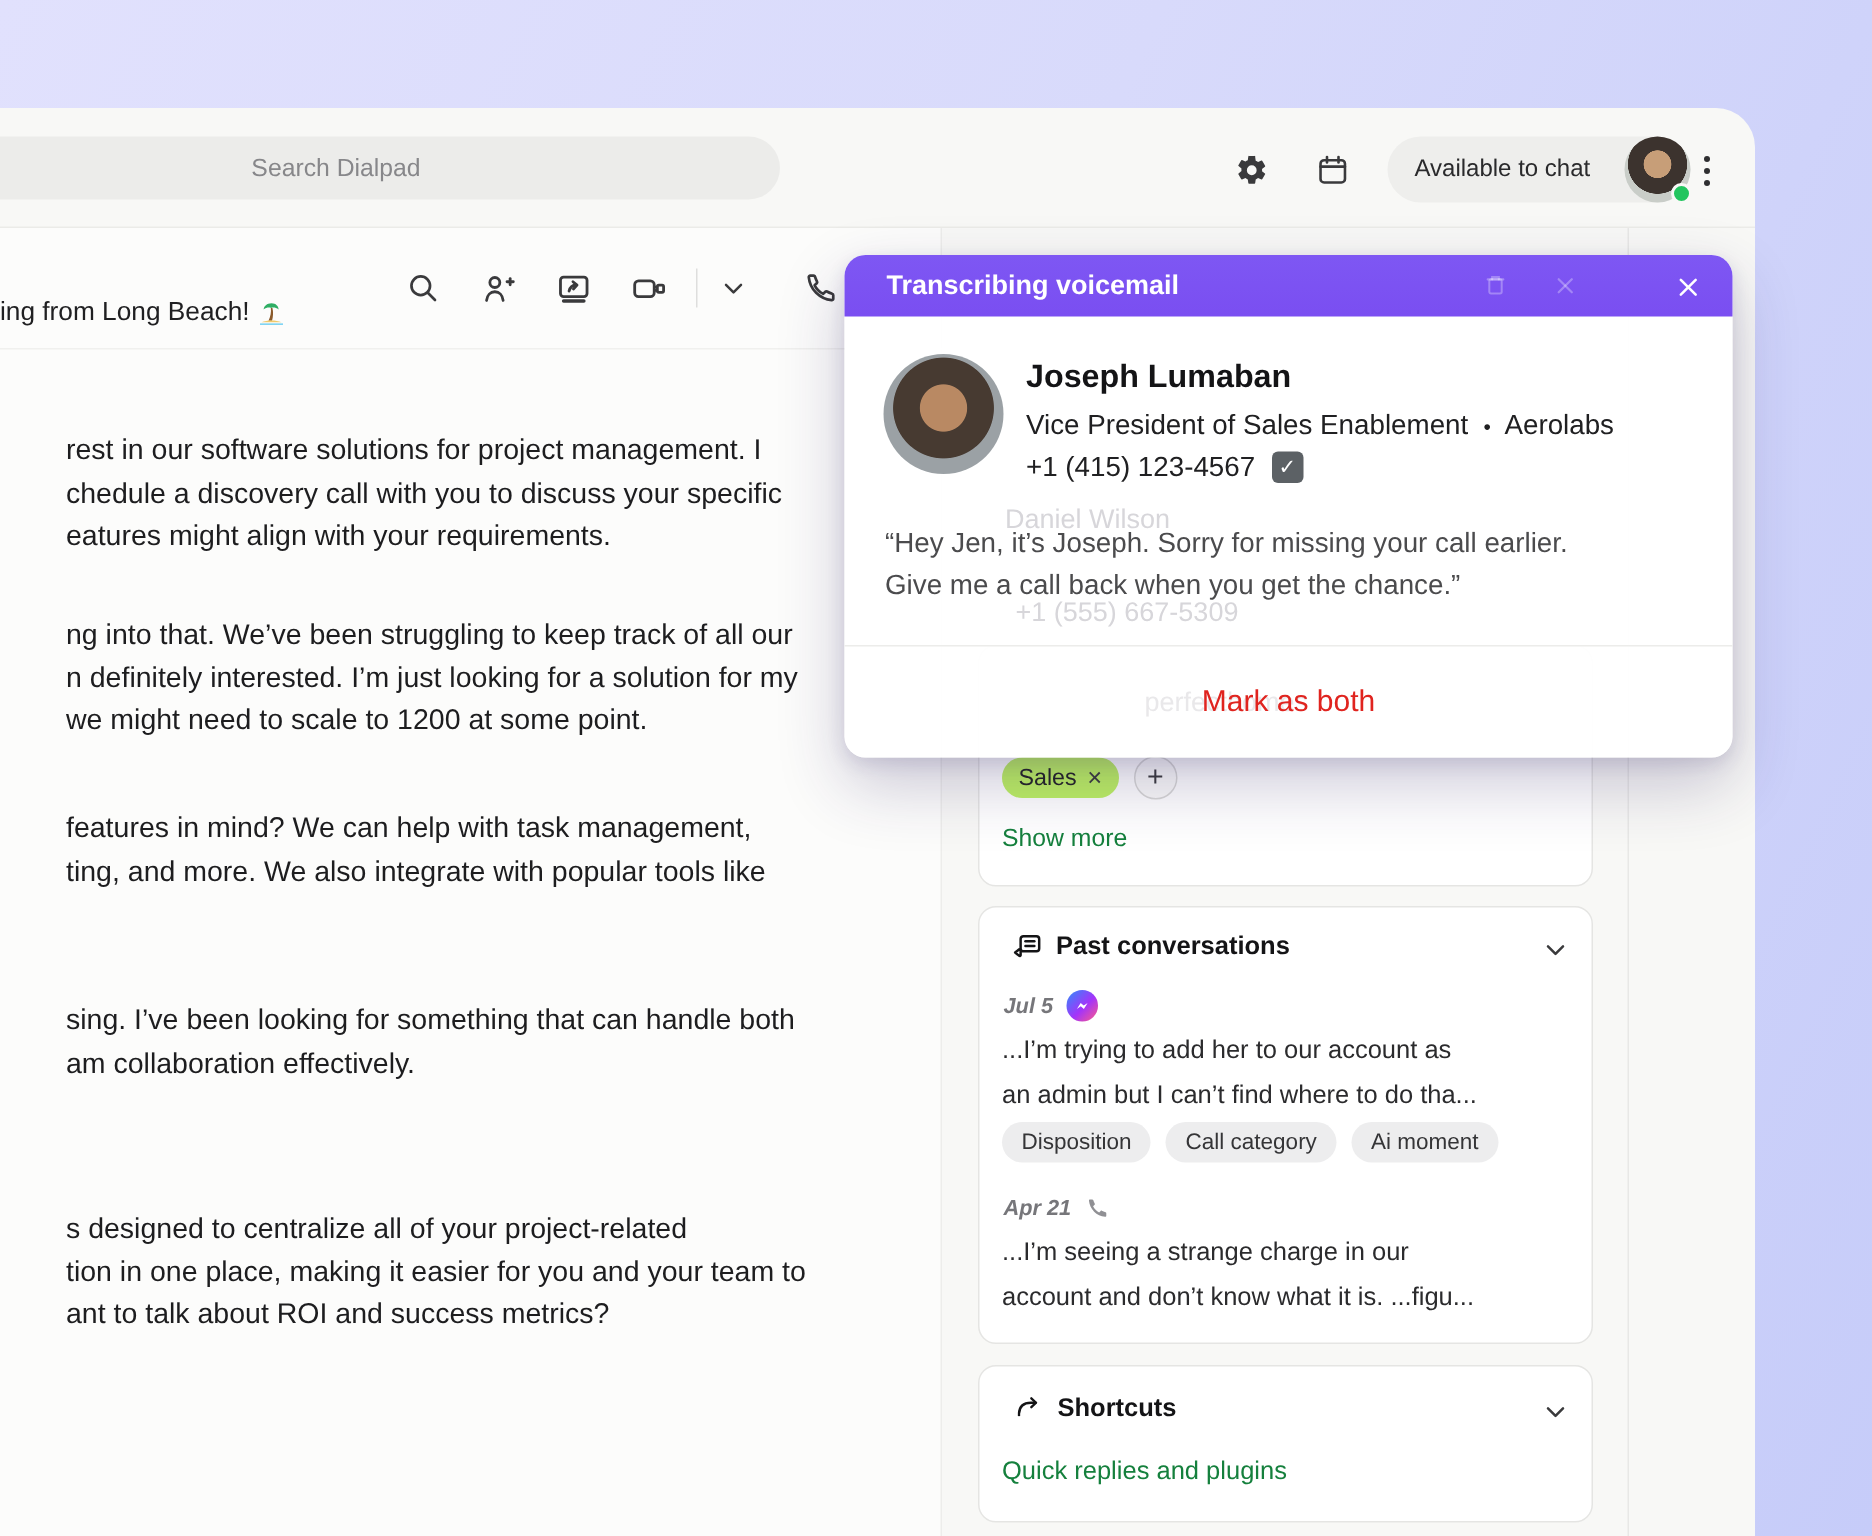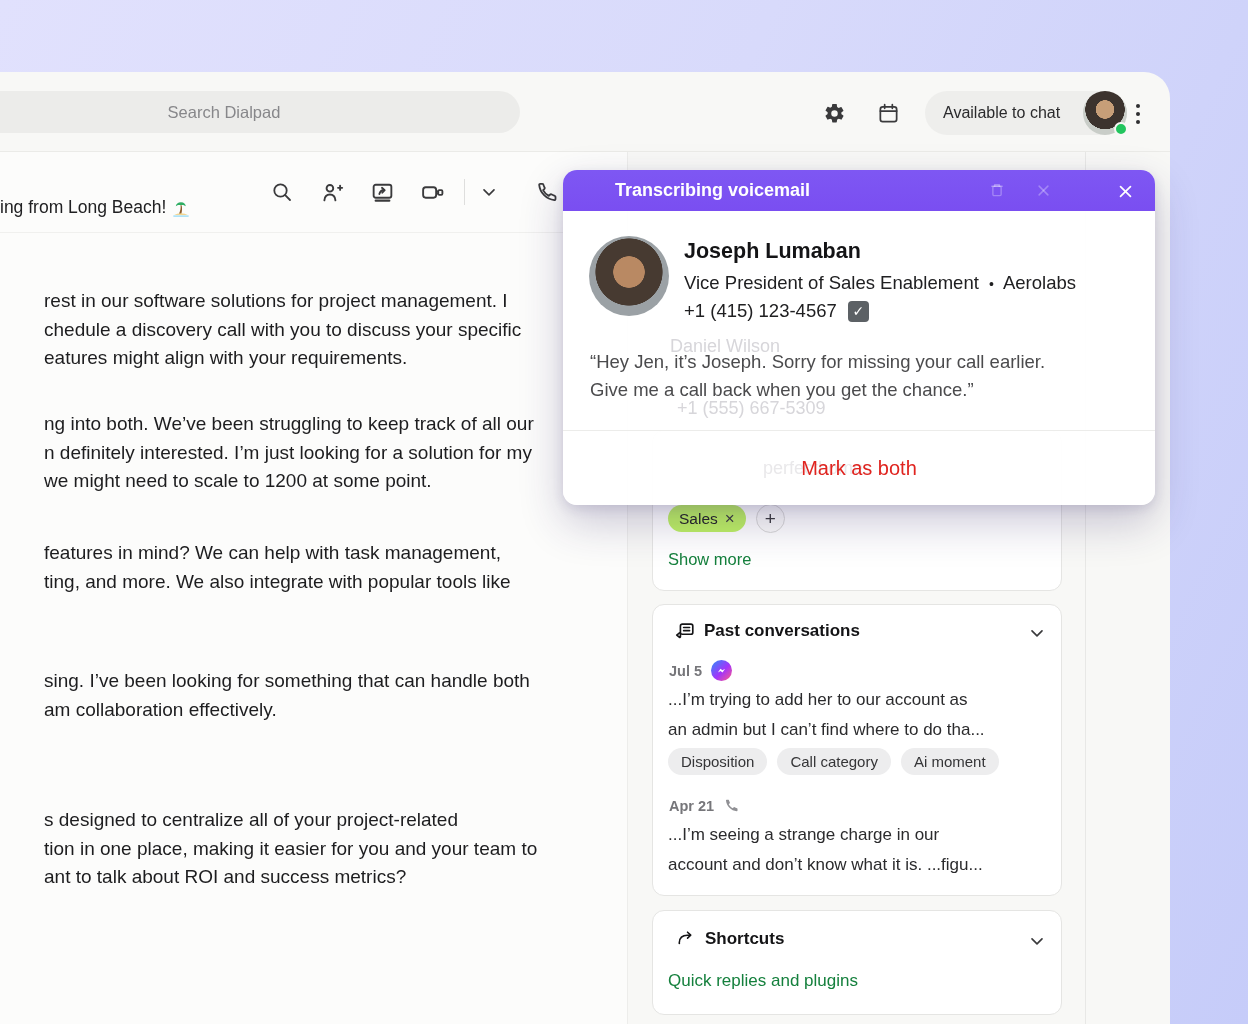--- a/index.html
+++ b/index.html
@@ -57,36 +57,36 @@
     gap:7px; padding:0 11px; font-size:15.5px; color:#242426; cursor:pointer; }
   .tag-x { font-size:17px; color:#3c3c3e; cursor:pointer; line-height:1; }
   .plus-btn { width:29px; height:29px; border-radius:50%; border:1px solid #d8d8d6; background:#fbfbfa;
     display:flex; align-items:center; justify-content:center; font-size:19px; color:#3c3c3e; cursor:pointer; }
   .link { color:#15803d; cursor:pointer; }
   .show-more { left:668px; top:550px; font-size:16.5px; }
   .card-head { position:absolute; display:flex; align-items:center; gap:8px; color:#141416; }
   .card-title { font-size:17px; font-weight:700; color:#141416; }
   .chev-btn { position:absolute; width:22px; height:22px; color:#3a3a3c; cursor:pointer; }
   .date-row { position:absolute; display:flex; align-items:center; gap:9px; font-size:14.5px;
-    font-weight:700; color:#76767a; }
+    font-weight:700; color:#76767a;font-style:italic; }
   .msgr-icon { width:21px; height:21px; border-radius:50%;
     background:linear-gradient(135deg,#2e8dfa 0%,#a334fa 55%,#ff5c87 100%);
     display:flex; align-items:center; justify-content:center; }
   .entry-text { position:absolute; font-size:17px; line-height:30px; color:#2b2b2d; }
   .tags { position:absolute; display:flex; gap:10px; }
   .mini-tag { height:27px; border-radius:14px; background:#ededee; display:flex; align-items:center;
     padding:0 13px; font-size:15px; color:#353537; cursor:pointer; }
   .shortcut-link { left:668px; top:971px; font-size:17px; }
 
   
   .popup { left:563px; top:170px; width:592px; height:335px; border-radius:14px;
     background:rgba(255,255,255,0.95); box-shadow:0 18px 44px rgba(45,35,95,.24), 0 4px 12px rgba(45,35,95,.12); }
   .popup-header { position:absolute; left:0; top:0; width:100%; height:41px;
     background:linear-gradient(180deg,#7e57f3,#7a4ef1); border-radius:14px 14px 0 0;
-    display:flex; align-items:center;padding-left:24px; }
+    display:flex; align-items:center; }
   .popup-title { margin-left:28px; font-size:18px; font-weight:700; color:#fff; }
   .ghost-ic { position:absolute; top:11px; color:rgba(255,255,255,.3); }
   .popup-close { position:absolute; right:18px; top:9px; width:24px; height:24px; color:#fff; }
   .vm-avatar { position:absolute; left:26px; top:66px; width:80px; height:80px; border-radius:50%;
     background:radial-gradient(circle at 50% 45%, #b98963 0 26%, #473a31 27% 56%, #9ba1a5 57% 100%); }
   .vm-name { position:absolute; left:121px; top:69px; font-size:21.5px; font-weight:700; color:#141416; }
   .vm-sub  { position:absolute; left:121px; top:102px; font-size:18.5px; color:#202022; white-space:nowrap; }
   .vm-phone-row { position:absolute; left:121px; top:130px; display:flex; align-items:center; gap:11px;
     font-size:18.5px; color:#202022; }
   .vm-check { width:21px; height:21px; border-radius:4px; background:#5c6165; color:#fff;
@@ -215,21 +215,21 @@
     </div>
   </div>
   <div class="abs chat-header-border"></div>
 
   <div class="abs para" style="top:287px">
     <div>rest in our software solutions for project management. I</div>
     <div>chedule a discovery call with you to discuss your specific</div>
     <div>eatures might align with your requirements.</div>
   </div>
   <div class="abs para" style="top:410px">
-    <div>ng into both. We’ve been struggling to keep track of all our</div>
+    <div>ng into that. We’ve been struggling to keep track of all our</div>
     <div>n definitely interested. I’m just looking for a solution for my</div>
     <div>we might need to scale to 1200 at some point.</div>
   </div>
   <div class="abs para" style="top:539px">
     <div>features in mind? We can help with task management,</div>
     <div>ting, and more. We also integrate with popular tools like</div>
   </div>
   <div class="abs para" style="top:667px">
     <div>sing. I’ve been looking for something that can handle both</div>
     <div>am collaboration effectively.</div>

